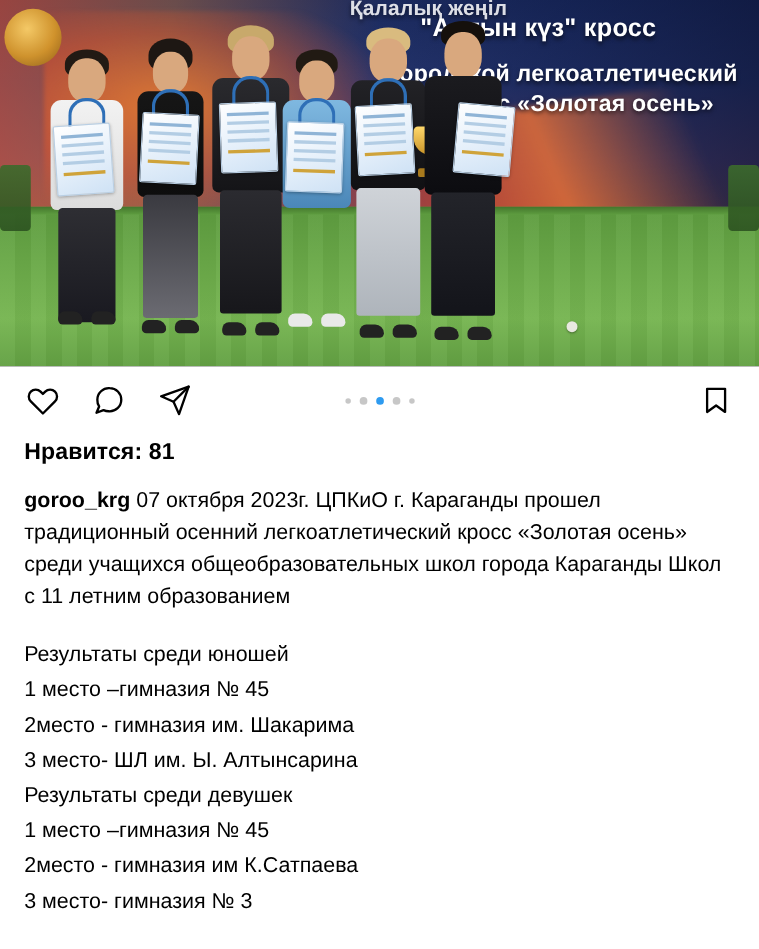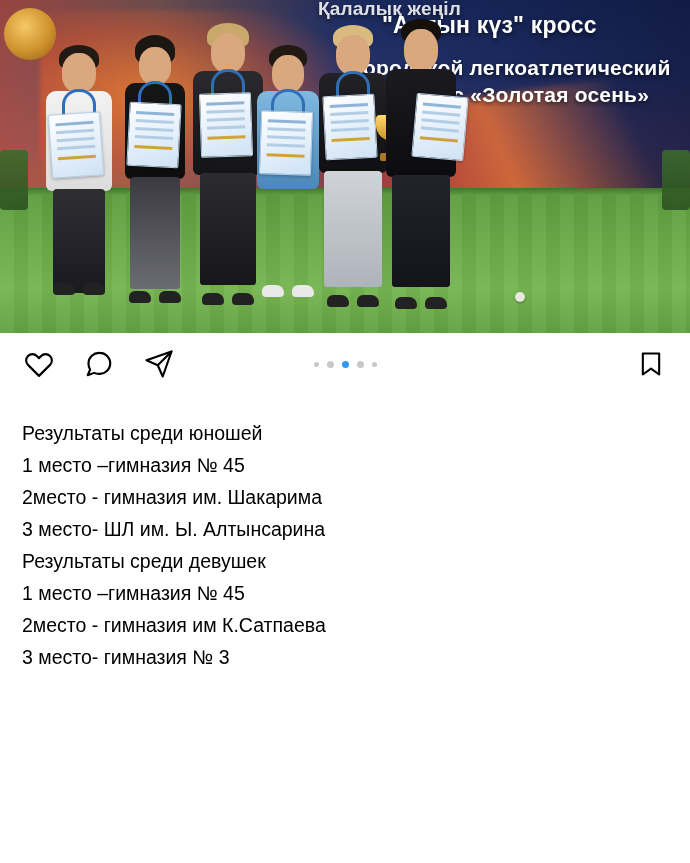--- a/index.html
+++ b/index.html
@@ -386,21 +386,26 @@
       <span class="dot small"></span>
     </div>
 
     <div class="icon-btn save-btn">
       <svg width="28" height="28" viewBox="0 0 24 24" fill="none" stroke="#000" stroke-width="1.8" stroke-linecap="round" stroke-linejoin="round">
         <path d="M5 3h14v18l-7-5-7 5V3z"></path>
       </svg>
     </div>
   </div>
 
-
+  <div class="likes">Нравится: 81</div>
+
+  <div class="caption">
+    <span class="username">goroo_krg</span>
+    <span> 07 октября 2023г. ЦПКиО г. Караганды прошел традиционный осенний легкоатлетический кросс «Золотая осень» среди учащихся общеобразовательных школ города Караганды Школ с 11 летним образованием</span>
+  </div>
 
   <div class="spacer"></div>
 
   <div class="results caption-block">Результаты среди юношей
 1 место –гимназия № 45
 2место - гимназия им. Шакарима
 3 место- ШЛ им. Ы. Алтынсарина
 Результаты среди девушек
 1 место –гимназия № 45
 2место - гимназия им К.Сатпаева

